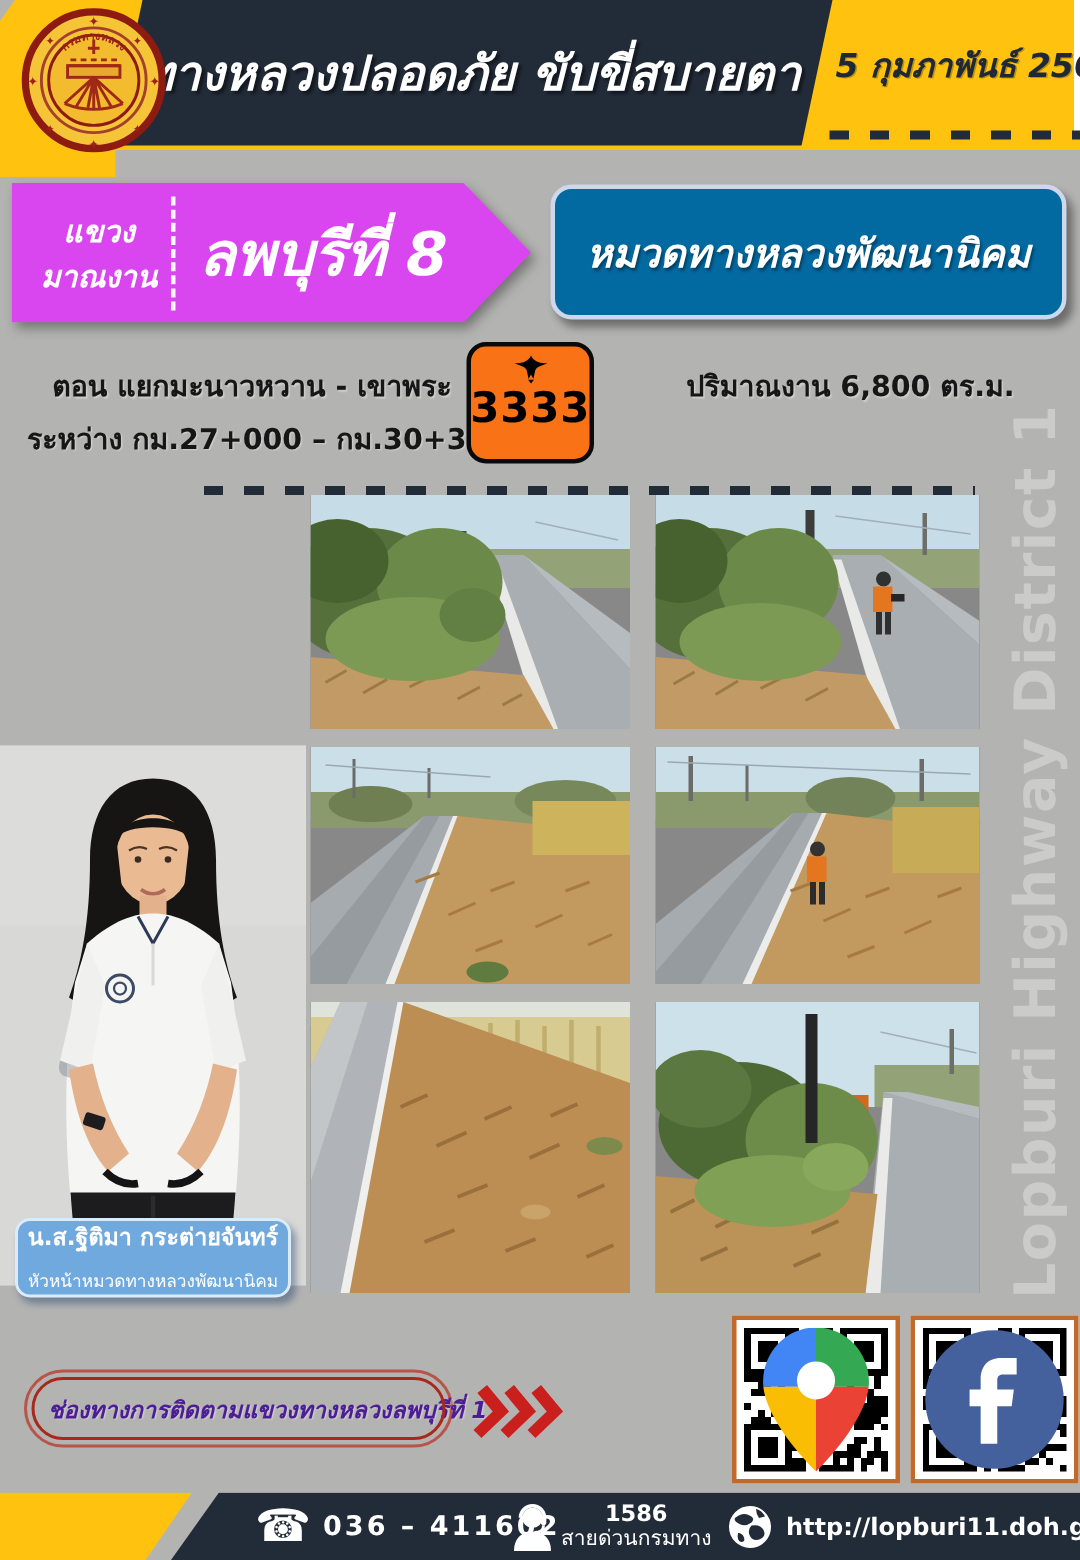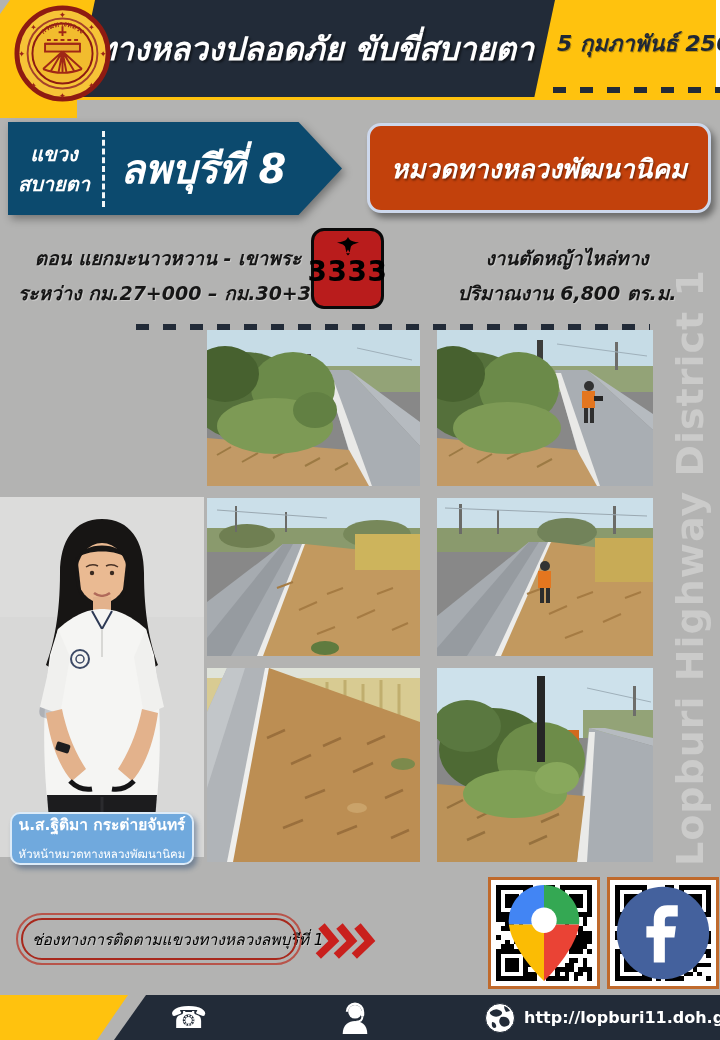--- a/index.html
+++ b/index.html
@@ -21,41 +21,41 @@
   .hdr-date{left:557px;top:26px;width:156px;text-align:center;color:#1f2836;font-size:22px;
               font-weight:bold;font-style:italic;white-space:nowrap;
               text-shadow:1px 1px 0 rgba(0,0,0,.25);}
   .dash-h{background:repeating-linear-gradient(90deg,#222b38 0 13px,transparent 13px 27px);
               height:6px;}
   .hdr-dash{left:553px;top:87px;width:167px;}
   .logo{left:14px;top:5px;width:97px;height:97px;}
 
   
   .sign-wrap{left:8px;top:122px;filter:drop-shadow(3px 4px 4px rgba(0,0,0,.35));}
-  .sign{width:334px;height:93px;background:#0c4a6e;color:#fff;
+  .sign{width:334px;height:93px;background:#d946ef;color:#fff;
         clip-path:polygon(0 0,87% 0,100% 50%,87% 100%,0 100%);
-        display:flex;align-items:center;}
+        display:flex;align-items:center;padding-left:12px;}
   .sign-pre{width:92px;text-align:center;font-style:italic;font-weight:bold;
         font-size:20px;line-height:1.5;}
   .sign-div{height:76px;border-left:3px dashed rgba(255,255,255,.95);margin:0 6px 0 2px;}
   .sign-name{font-size:40px;font-weight:bold;font-style:italic;white-space:nowrap;
         margin-right:46px;flex:1;text-align:center;}
-  .unit-box{left:367px;top:123px;width:344px;height:90px;background:#c2410c;
+  .unit-box{left:367px;top:123px;width:344px;height:90px;background:#0369a1;
         border:3px solid #cdd8ec;border-radius:14px;box-sizing:border-box;
         box-shadow:4px 5px 6px rgba(0,0,0,.4);display:flex;align-items:center;
         justify-content:center;color:#fff;font-size:26px;font-weight:bold;
         font-style:italic;white-space:nowrap;text-shadow:1px 2px 2px rgba(0,0,0,.4);}
 
   
-  .proj{color:#161616;font-weight:bold;font-style:italic;font-size:19px;
+  .proj{color:#161616;font-weight:bold;font-size:19px;
         line-height:1.85;text-align:center;white-space:nowrap;
         text-shadow:1px 1px 1px rgba(255,255,255,.35);}
   .proj-left{left:18px;top:241px;width:300px;}
   .proj-right{left:424px;top:241px;width:286px;}
-  .shield{left:311px;top:228px;width:73px;height:81px;background:#b91c1c;
+  .shield{left:311px;top:228px;width:85px;height:81px;background:#f97316;
         border:3px solid #0a0a0a;border-radius:13px;box-sizing:border-box;
         display:flex;flex-direction:column;align-items:center;justify-content:flex-start;
         padding-top:5px;}
   .shield-num{font-size:28px;font-weight:800;color:#000;letter-spacing:.5px;
         line-height:1.1;margin-top:1px;}
 
   
   .photo-dash{left:136px;top:324px;width:514px;}
   .photo{background:#888;overflow:hidden;}
   .photo svg{display:block;width:100%;height:100%;}
@@ -73,21 +73,21 @@
   .watermark{left:668px;top:866px;transform:rotate(-90deg);transform-origin:0 0;
         width:536px;font-size:38px;font-weight:bold;color:#cbcbca;white-space:nowrap;
         letter-spacing:1px;text-align:center;}
 
   
   .pill{left:16px;top:913px;width:286px;height:52px;border:2px solid #b8544a;
         border-radius:26px;box-sizing:border-box;display:flex;align-items:center;
         padding:0 10px 0 14px;}
   .pill::before{content:"";position:absolute;inset:3px;border:2px solid #a8281c;
         border-radius:22px;pointer-events:none;}
-  .pill-label{color:#000000;font-size:15.5px;font-weight:normal;font-style:italic;
+  .pill-label{color:#4c1d95;font-size:15.5px;font-weight:bold;font-style:italic;
         white-space:nowrap;flex:1;text-shadow:1px 1px 1px rgba(255,255,255,.3);}
   .chevrons{left:314px;top:921px;width:70px;height:40px;}
   .qr{width:112px;height:112px;background:#fff;border:3px solid #c06a2c;
         box-sizing:border-box;padding:5px;}
   .qr-1{left:488px;top:877px;}
   .qr-2{left:607px;top:877px;}
   .qr-inner{position:relative;width:100%;height:100%;}
   .qr-inner svg{display:block;width:100%;height:100%;}
   .qr-icon{position:absolute;left:50%;top:50%;transform:translate(-50%,-50%);}
 
@@ -152,21 +152,21 @@
         <path d="M30,66 Q50,74 70,66"></path>
         <path d="M50,22 L50,32 M46,28 h8"></path>
       </g>
     </svg>
   </div>
 
   <div class="abs sign-wrap">
     <div class="sign">
       <div class="sign-pre">
         <div>แขวง</div>
-        <div>สบายตา</div>
+        <div>มาณงาน</div>
       </div>
       <div class="sign-div"></div>
       <div class="sign-name">ลพบุรีที่ 8</div>
     </div>
   </div>
 
   <div class="abs unit-box">หมวดทางหลวงพัฒนานิคม</div>
 
   <div class="abs proj proj-left">
     <div>ตอน แยกมะนาวหวาน - เขาพระ</div>
@@ -174,21 +174,20 @@
   </div>
 
   <div class="abs shield">
     <svg width="26" height="20" viewBox="0 0 26 20">
       <path fill="#000" d="M13 1 C11.5 5 7 6.2 2 6.2 C6.5 8.2 9 8.2 10.2 11 L11.4 16.6 L13 13.6 L14.6 16.6 L15.8 11 C17 8.2 19.5 8.2 24 6.2 C19 6.2 14.5 5 13 1 Z M11 17.2 L13 19.6 L15 17.2 Z"></path>
     </svg>
     <div class="shield-num">3333</div>
   </div>
 
   <div class="abs proj proj-right">
-    <div>งานตัดหญ้าไหล่ทาง</div>
     <div>ปริมาณงาน 6,800 ตร.ม.</div>
   </div>
 
   <div class="abs dash-h photo-dash"></div>
 
   <div class="abs photo" style="left:207px;top:330px;width:213px;height:156px;" title="Roadside with overgrown green bushes before cutting, highway on the right">
     <svg viewBox="0 0 213 156" preserveAspectRatio="none">
       <rect width="213" height="60" fill="#c6dce6"></rect>
       <rect y="36" width="213" height="26" fill="#93a377"></rect>
       <line x1="150" y1="18" x2="205" y2="30" stroke="#9fb0ba" stroke-width="1"></line>
@@ -662,30 +661,35 @@
       </svg>
     </div>
   </div>
 
   <div class="abs footer">
     <div class="footer-navy"></div>
     <div class="footer-yellow"></div>
 
     <div class="footer-item ft-phone">
       <span class="ft-phone-glyph">☎</span>
+      <span class="ft-phone-num">036 – 411602</span>
     </div>
 
     <div class="footer-item ft-hotline">
       <svg width="30" height="32" viewBox="0 0 24 26">
         <circle cx="12" cy="8" r="5.5" fill="#ffffff"></circle>
         <path d="M5.5,8 a6.5,6.5 0 0 1 13,0" fill="none" stroke="#ffffff" stroke-width="2"></path>
         <rect x="16.5" y="7" width="3" height="5" rx="1.5" fill="#ffffff"></rect>
         <path d="M18,12 q0,4 -5,4" fill="none" stroke="#ffffff" stroke-width="1.6"></path>
         <path d="M2,26 C2,18.5 7,15.5 12,15.5 C17,15.5 22,18.5 22,26 Z" fill="#ffffff"></path>
       </svg>
+      <span class="ft-hotline-text">
+        <span class="ft-hotline-num">1586</span>
+        <span class="ft-hotline-label">สายด่วนกรมทาง</span>
+      </span>
     </div>
 
     <div class="footer-item ft-web">
       <svg width="32" height="32" viewBox="0 0 32 32">
         <circle cx="16" cy="16" r="14.5" fill="#ffffff"></circle>
         <path d="M6,10 q5,-4 9,-2 q5,2 2,5 q-4,3 -8,1 q-4,-2 -3,-4 Z" fill="#222b38"></path>
         <path d="M17,15 q6,-1 8,3 q2,4 -2,6 q-5,2 -7,-2 q-2,-4 1,-7 Z" fill="#222b38"></path>
         <path d="M8,20 q3,0 4,3 q1,3 -2,3 q-3,-1 -2,-6 Z" fill="#222b38"></path>
         <path d="M20,4 q4,1 6,5 l-4,1 q-2,-3 -2,-6 Z" fill="#222b38"></path>
         <circle cx="16" cy="16" r="14.5" fill="none" stroke="#222b38" stroke-width="1"></circle>

